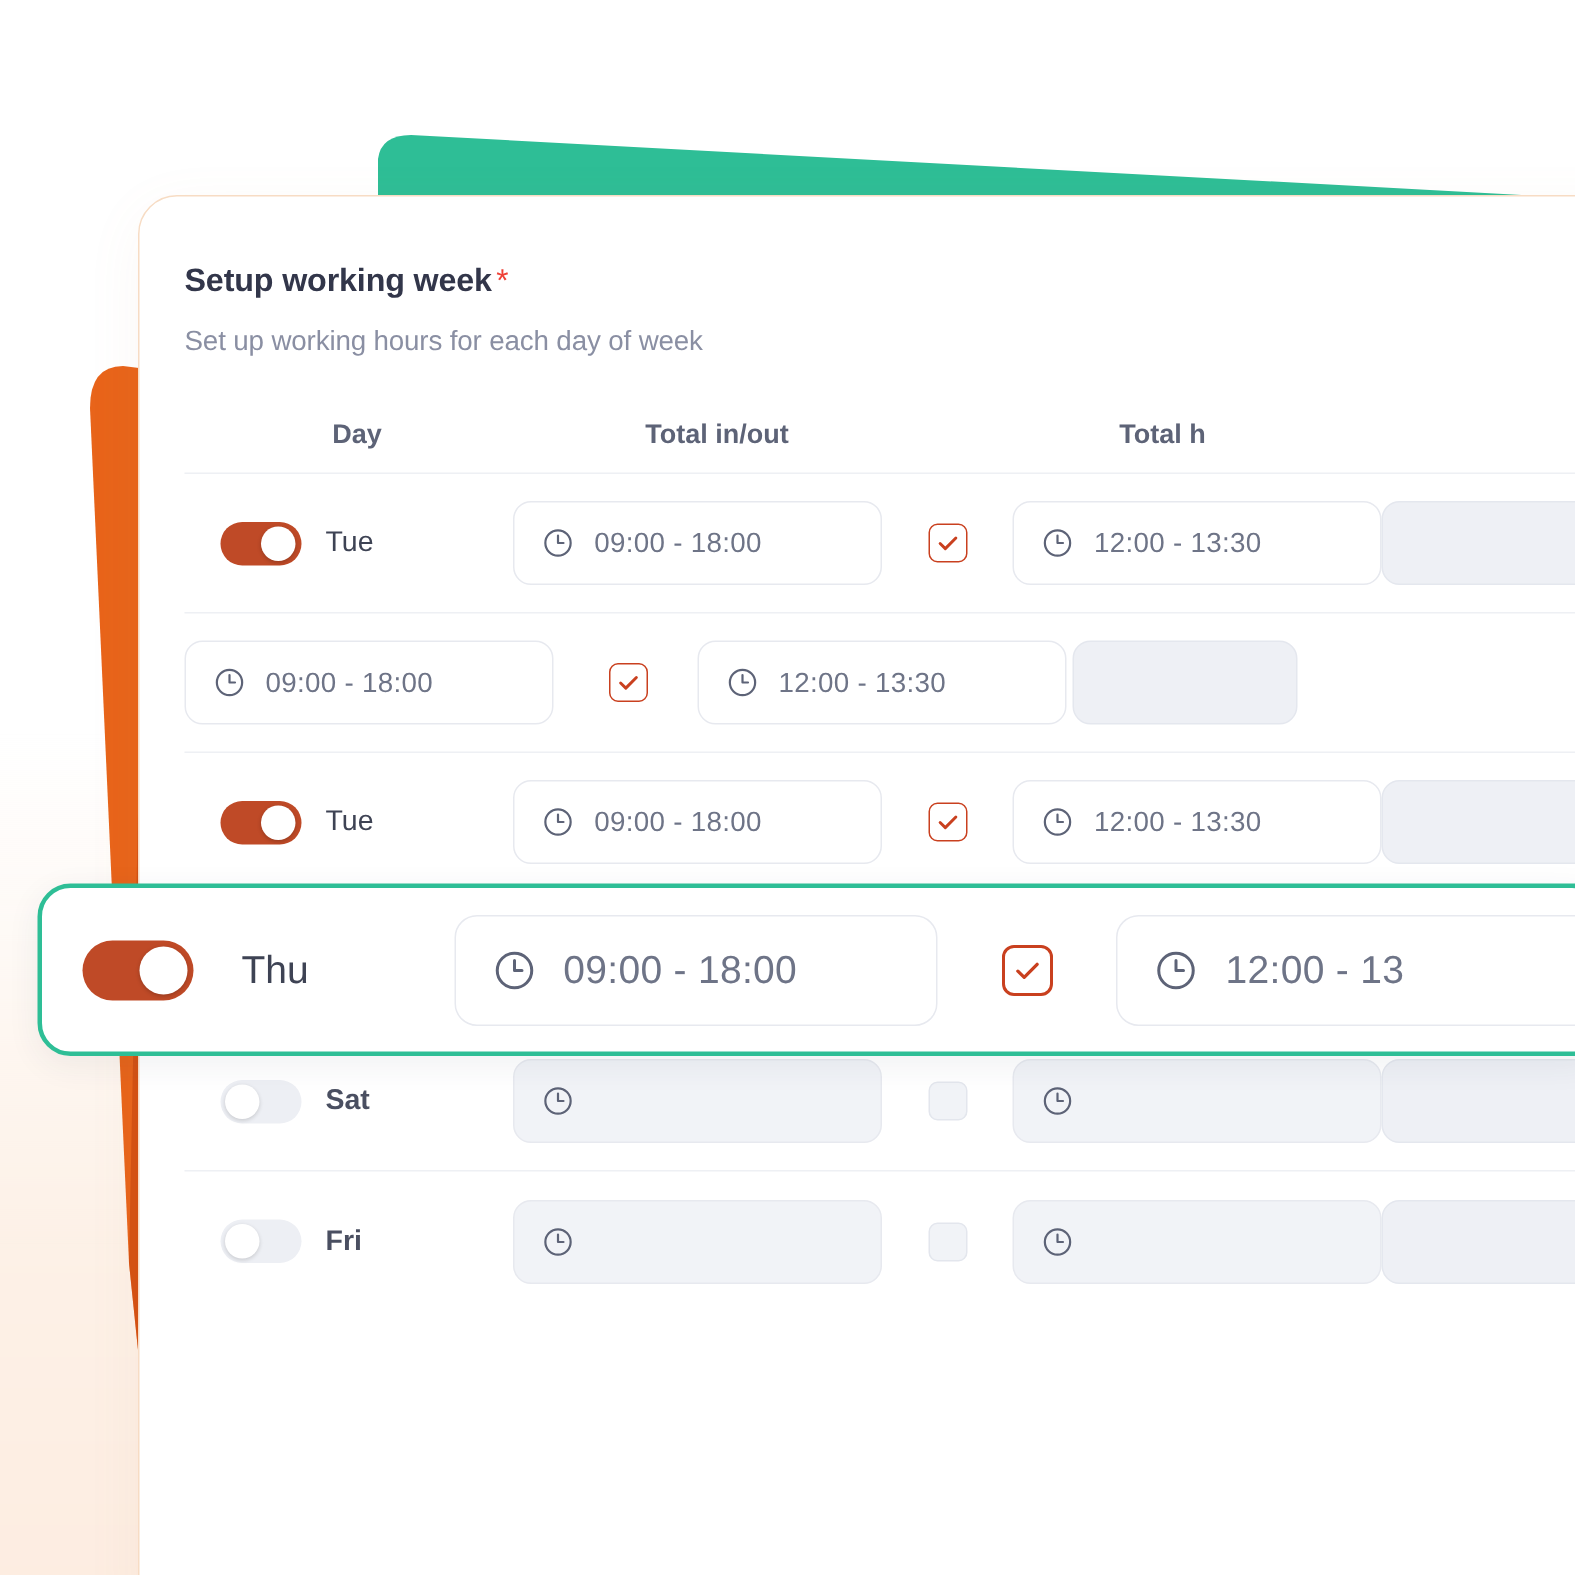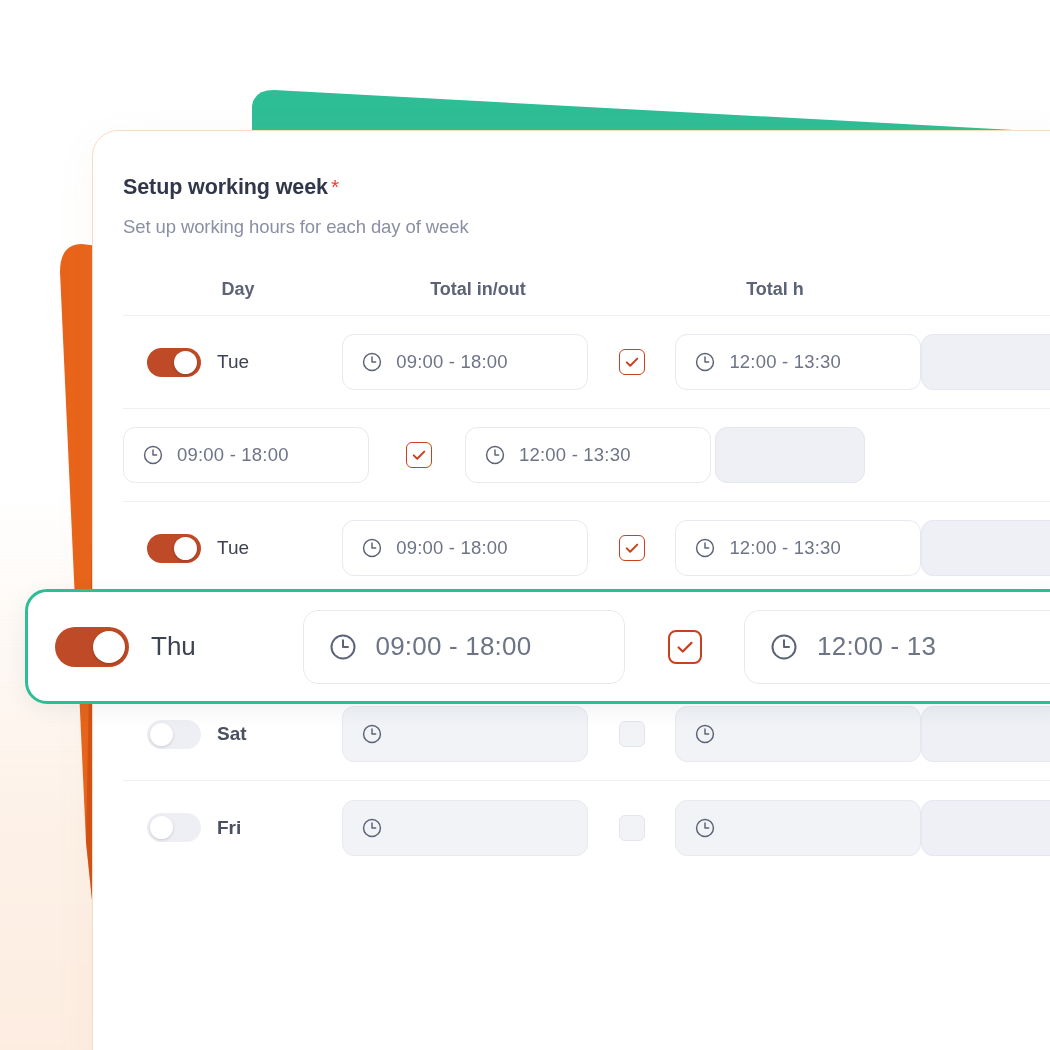--- a/index.html
+++ b/index.html
@@ -220,21 +220,21 @@
     width: 1045px;
     height: 115px;
     background: #ffffff;
     border: 3px solid #2ebe96;
     border-radius: 22px;
     display: flex;
     align-items: center;
     overflow: hidden;
     box-shadow: 0 6px 22px rgba(40, 60, 80, 0.07);
   }
-  #row-thu-highlight .day-cell { padding-left: 27px; gap: 22px; width: 290px; }
+  #row-thu-highlight .day-cell { padding-left: 27px; gap: 32px; width: 290px; }
   #row-thu-highlight .toggle { width: 74px; height: 40px; border-radius: 22px; }
   #row-thu-highlight .toggle .knob {
     width: 32px; height: 32px; top: 4px; left: 38px;
   }
   #row-thu-highlight .day-label { font-size: 26px; color: #3e4354; }
   #row-thu-highlight .field {
     height: 74px; width: 340px; border-radius: 15px; padding: 0 24px; gap: 18px;
   }
   #row-thu-highlight .field .value { font-size: 26px; }
   #row-thu-highlight .check-cell { width: 126px; }

